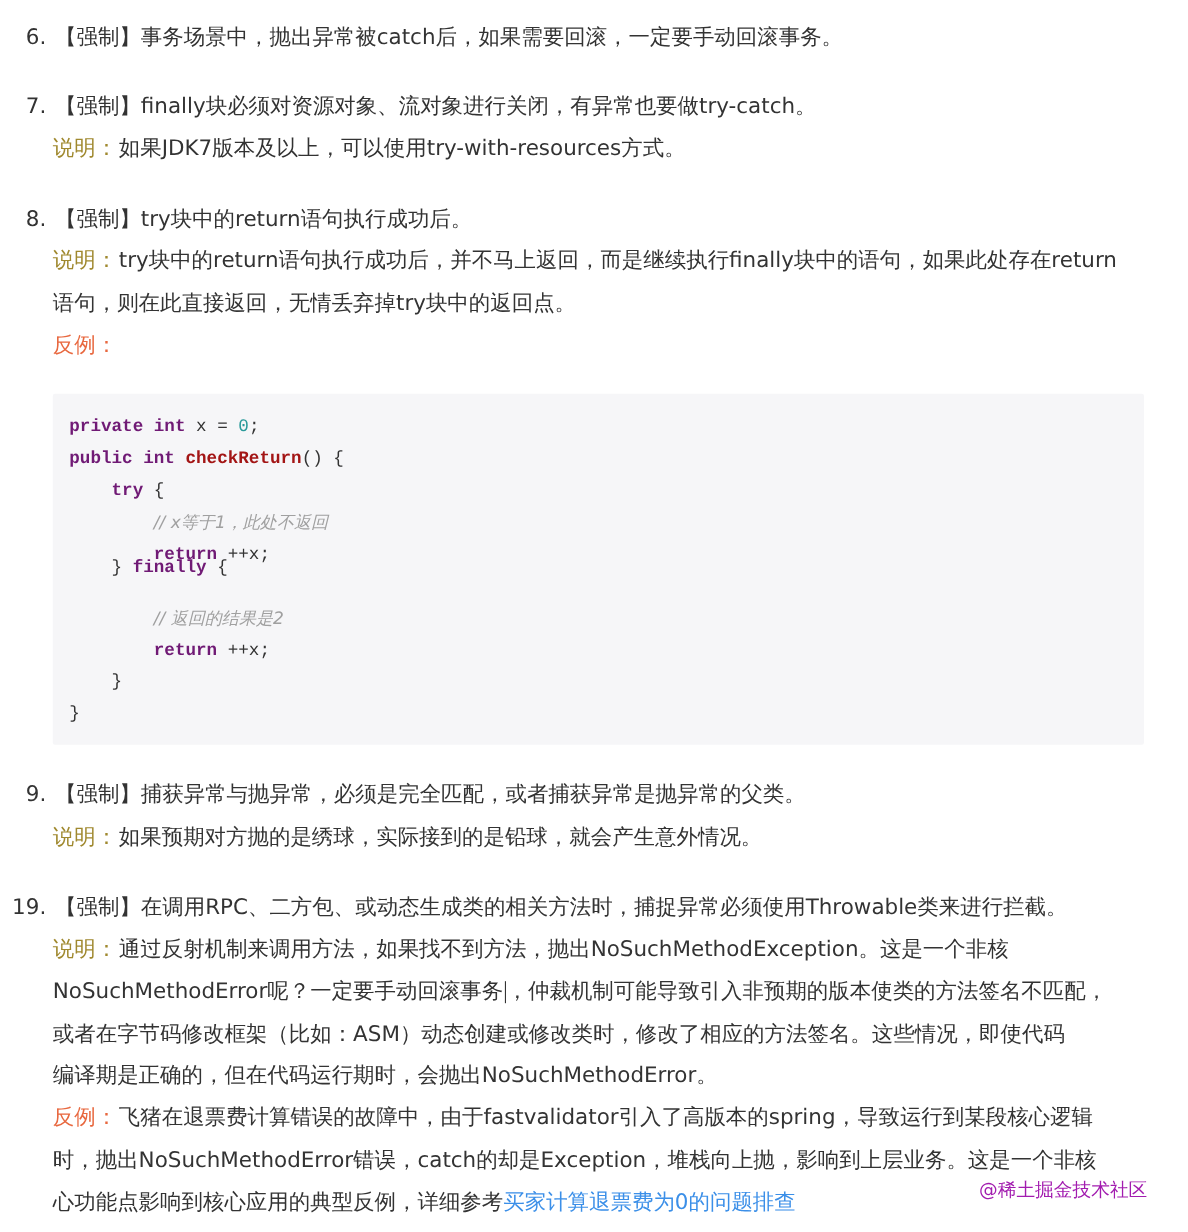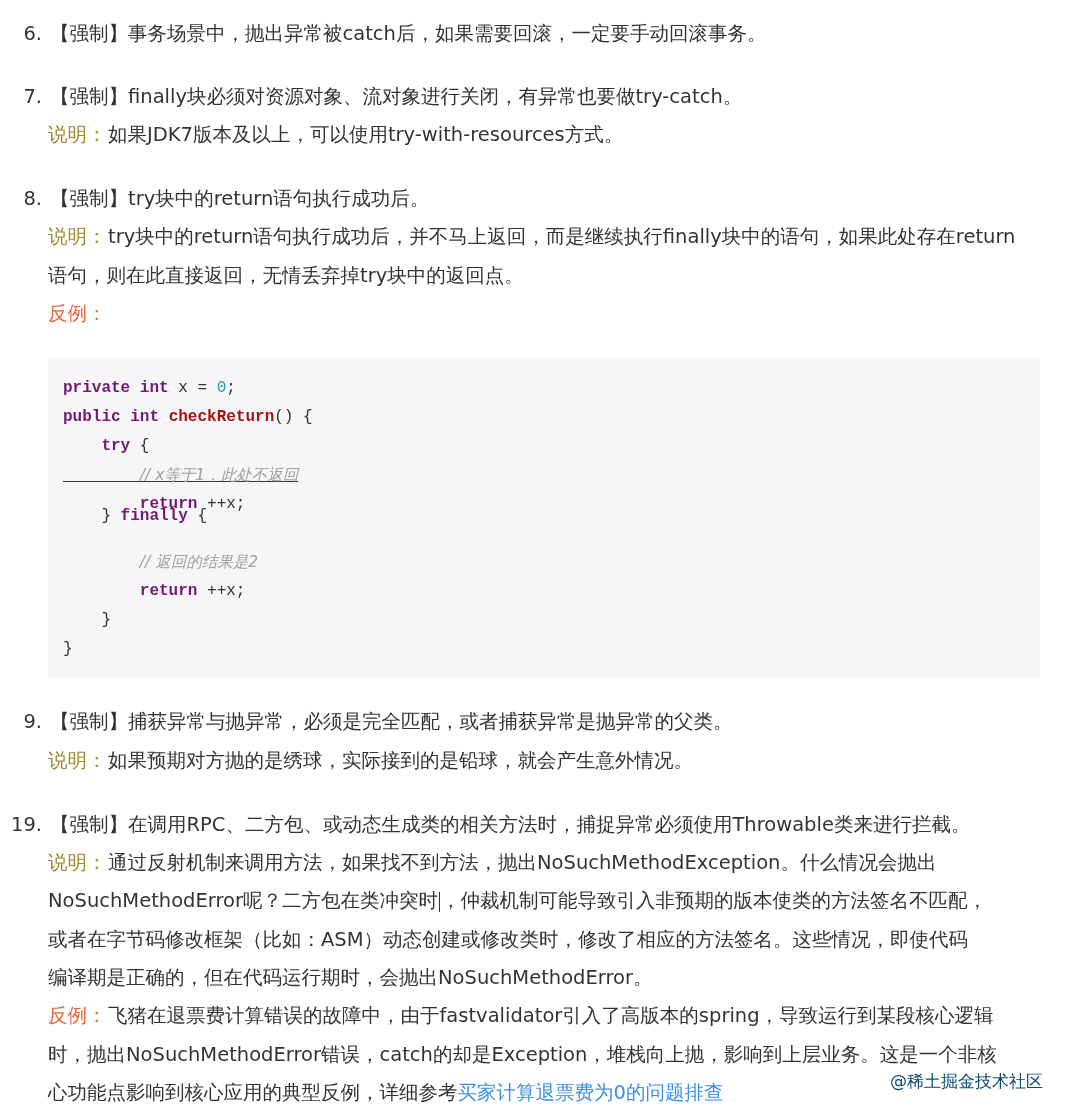--- a/index.html
+++ b/index.html
@@ -19,21 +19,21 @@
   }
   .code-line {
     position:absolute; left:63px; white-space:pre; line-height:28px;
     font-family:"Liberation Mono","DejaVu Sans Mono",monospace; font-size:16px; color:#333;
   }
   .kw { font-weight:bold; color:#701a75; }
   .fn { font-weight:bold; color:#a31515; }
   .lit { color:#2a9a9a; }
   .cmt { color:#a0a0a0; font-style:italic; font-family:"DejaVu Sans","Liberation Sans",sans-serif; font-size:15.5px; }
   .watermark {
-    position:absolute; left:890px; top:1070px; font-size:17px; color:#0c4a6e; white-space:nowrap;
+    position:absolute; left:890px; top:1070px; font-size:17px; color:#a21caf; white-space:nowrap;
   }
   .caret { display:inline-block; width:1px; height:20px; background:#333; vertical-align:middle; margin:0 1px; }
 </style>
 </head>
 <body>
 
 <div>
   <span class="num" style="left:0; width:42px; top:20px;">6.</span>
   <span class="line" style="left:50px; top:20px;">【强制】事务场景中，抛出异常被catch后，如果需要回滚，一定要手动回滚事务。</span>
 </div>
@@ -51,43 +51,43 @@
   <span class="line note" style="left:48px; top:223px;">说明：</span>
   <span class="line" style="left:108px; top:223px;">try块中的return语句执行成功后，并不马上返回，而是继续执行finally块中的语句，如果此处存在return</span>
   <span class="line" style="left:48px; top:262px;">语句，则在此直接返回，无情丢弃掉try块中的返回点。</span>
   <span class="line counter" style="left:48px; top:300px;">反例：</span>
 
   <div class="code-block"></div>
   <div id="code-container">
       <div class="code-line" style="top: 374px;"><span class="kw">private int</span><span class=""> x = </span><span class="lit">0</span><span class="">;</span></div>
       <div class="code-line" style="top: 403px;"><span class="kw">public int</span><span class=""> </span><span class="fn">checkReturn</span><span class="">() {</span></div>
       <div class="code-line" style="top: 432px;">    <span class="kw">try</span><span class=""> {</span></div>
-      <div class="code-line" style="top: 461px; text-decoration: underline;">        <span class="cmt">// x等于1，此处不返回</span></div>
+      <div class="code-line" style="top: 461px;">        <span class="cmt">// x等于1，此处不返回</span></div>
       <div class="code-line" style="top: 490px;">        <span class="kw">return</span><span class=""> ++x;</span></div>
       <div class="code-line" style="top: 502px;">    <span class="">} </span><span class="kw">finally</span><span class=""> {</span></div>
       <div class="code-line" style="top: 548px;">        <span class="cmt">// 返回的结果是2</span></div>
       <div class="code-line" style="top: 577px;">        <span class="kw">return</span><span class=""> ++x;</span></div>
       <div class="code-line" style="top: 606px;">    <span class="">}</span></div>
       <div class="code-line" style="top: 635px;"><span class="">}</span></div>
     </div>
 </div>
 
 <div>
   <span class="num" style="left:0; width:42px; top:708px;">9.</span>
   <span class="line" style="left:50px; top:708px;">【强制】捕获异常与抛异常，必须是完全匹配，或者捕获异常是抛异常的父类。</span>
   <span class="line note" style="left:48px; top:747px;">说明：</span>
   <span class="line" style="left:108px; top:747px;">如果预期对方抛的是绣球，实际接到的是铅球，就会产生意外情况。</span>
 </div>
 
 <div>
   <span class="num" style="left:0; width:42px; top:811px;">19.</span>
   <span class="line" style="left:50px; top:811px;">【强制】在调用RPC、二方包、或动态生成类的相关方法时，捕捉异常必须使用Throwable类来进行拦截。</span>
   <span class="line note" style="left:48px; top:849px;">说明：</span>
-  <span class="line" style="left:108px; top:849px;">通过反射机制来调用方法，如果找不到方法，抛出NoSuchMethodException。什么情况会抛出</span>
-  <span class="line" style="left:48px; top:887px;"><span>NoSuchMethodError呢？二方包在类冲突时</span><span class="caret"></span><span>，仲裁机制可能导致引入非预期的版本使类的方法签名不匹配，</span></span>
+  <span class="line" style="left:108px; top:849px;">通过反射机制来调用方法，如果找不到方法，抛出NoSuchMethodException。这是一个非核</span>
+  <span class="line" style="left:48px; top:887px;"><span>NoSuchMethodError呢？一定要手动回滚事务</span><span class="caret"></span><span>，仲裁机制可能导致引入非预期的版本使类的方法签名不匹配，</span></span>
   <span class="line" style="left:48px; top:926px;">或者在字节码修改框架（比如：ASM）动态创建或修改类时，修改了相应的方法签名。这些情况，即使代码</span>
   <span class="line" style="left:48px; top:964px;">编译期是正确的，但在代码运行期时，会抛出NoSuchMethodError。</span>
   <span class="line counter" style="left:48px; top:1002px;">反例：</span>
   <span class="line" style="left:108px; top:1002px;">飞猪在退票费计算错误的故障中，由于fastvalidator引入了高版本的spring，导致运行到某段核心逻辑</span>
   <span class="line" style="left:48px; top:1041px;text-align:right;">时，抛出NoSuchMethodError错误，catch的却是Exception，堆栈向上抛，影响到上层业务。这是一个非核</span>
   <span class="line" style="left:48px; top:1079px;"><span>心功能点影响到核心应用的典型反例，详细参考</span><a class="link">买家计算退票费为0的问题排查</a></span>
 </div>
 
 <div class="watermark">@稀土掘金技术社区</div>
 

